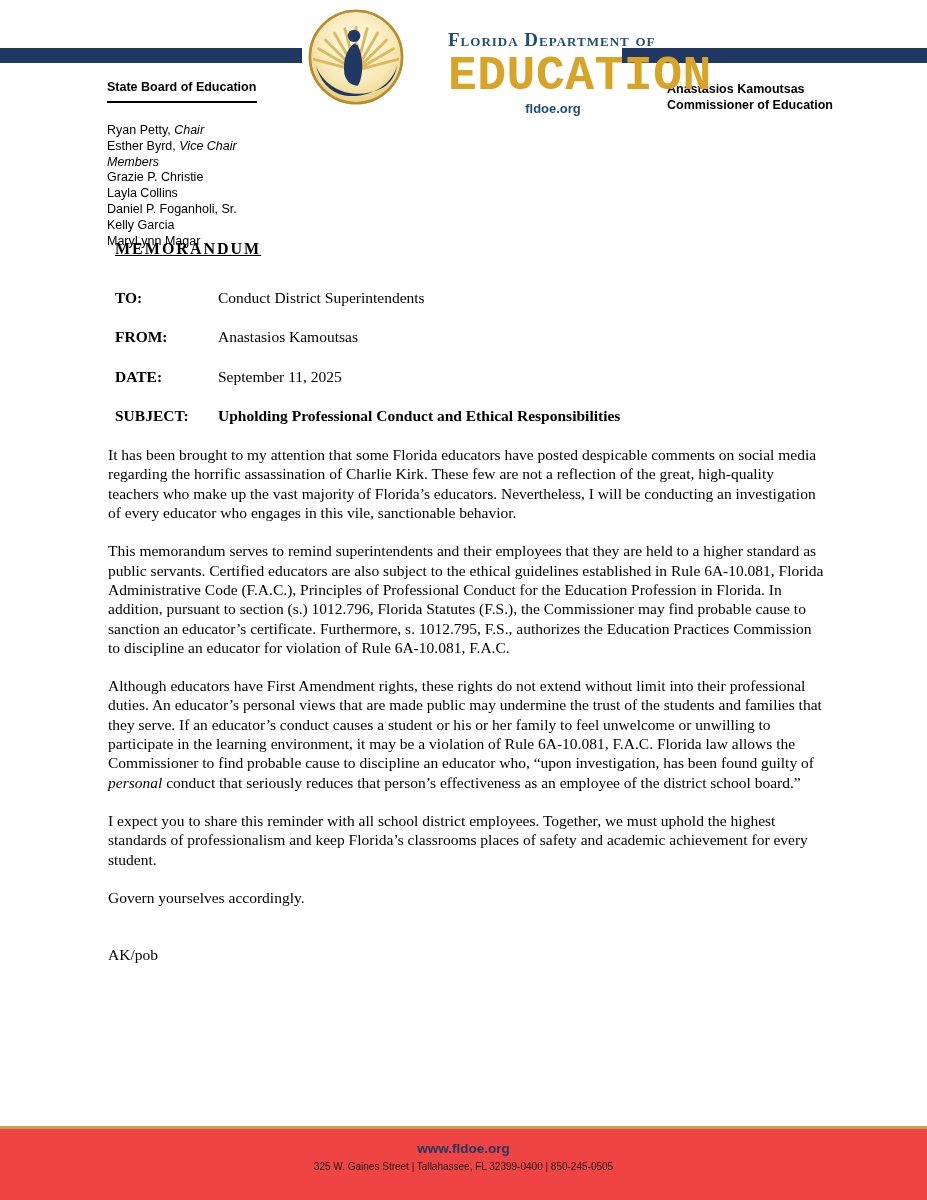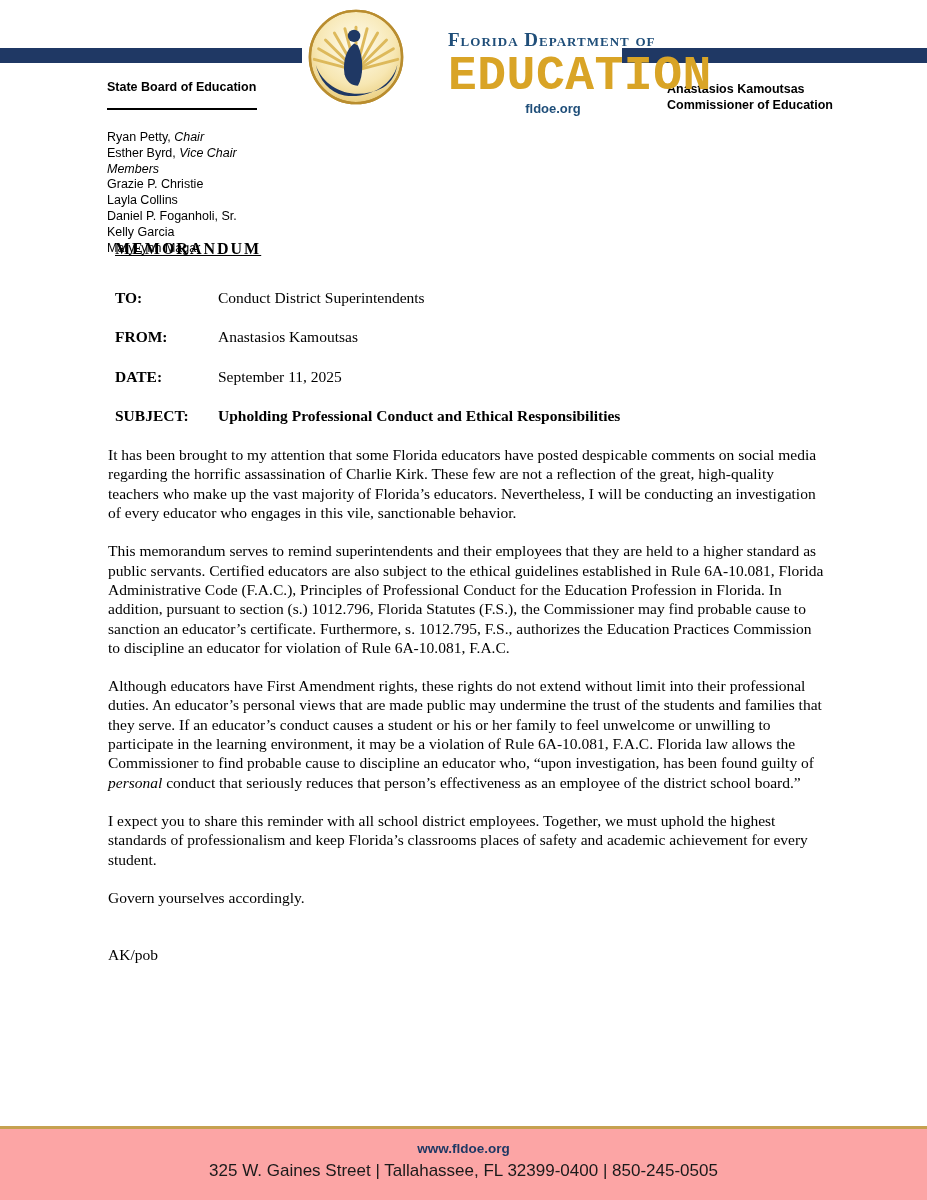--- a/index.html
+++ b/index.html
@@ -61,21 +61,21 @@
     padding-right: 5px;
   }
 
   .board {
     position: absolute; left: 107px; top: 80px; width: 185px;
     font-size: 12.5px;
   }
   .board-title {
     font-weight: bold;
     width: 150px;
-    padding-bottom: 14px;
+    padding-bottom: 7px;
     border-bottom: 2px solid #000;
     white-space: nowrap;
   }
   .board-list { margin-top: 20px; line-height: 15.8px; }
 
   .commissioner {
     position: absolute; left: 667px; top: 81px;
     font-size: 12.5px; font-weight: bold; line-height: 16px;
   }
 
@@ -104,33 +104,33 @@
   .memo-para, .closing { margin: 0 0 19px 0; line-height: 19.3px; }
   .initials { margin: 38px 0 0 0; line-height: 19.3px; }
 
   
   .footer-rule {
     position: absolute; left: 0; top: 1126px; width: 100%; height: 3px;
     background: var(--rule_gold, #C6A150);
   }
   .footer {
     position: absolute; left: 0; top: 1129px; width: 100%; height: 71px;
-    background: #fca5a5;
+    background: #ef4444;
     text-align: center;
   }
   .footer-url {
     display: inline-block;
     margin-top: 12px;
     font-size: 13.5px;
     font-weight: bold;
     color: var(--navy, #1F3864);
   }
   .footer-address {
     margin-top: 4px;
-    font-size: 17px;
+    font-size: 10px;
     color: #1a1a1a;
   }
 </style>
 </head>
 <body>
 
 <div class="page">
 
   <div class="navy-bar"></div>
   <div class="bar-gap"></div>

